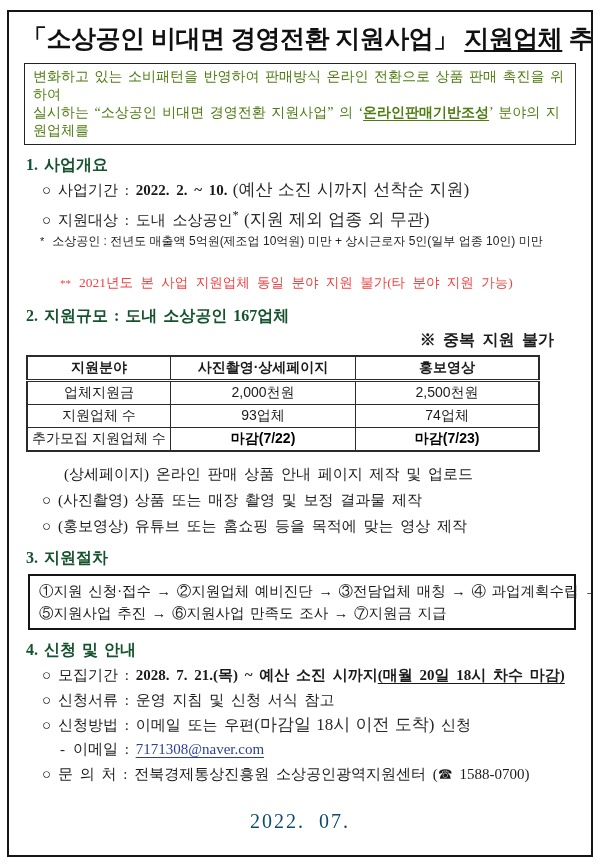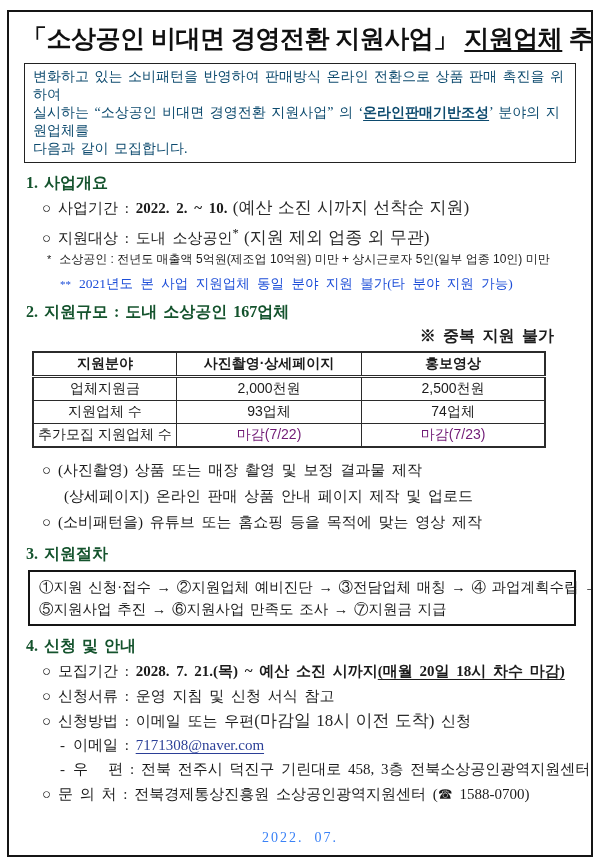--- a/index.html
+++ b/index.html
@@ -15,95 +15,94 @@
   .u{text-decoration:underline;text-underline-offset:3px;}
   .bold{font-weight:bold;}
 
   .title{
     margin:2px 0 8px 0;text-align:center;
     font-family:"Liberation Sans", sans-serif;font-weight:800;
     font-size:25px;letter-spacing:-0.5px;color:#111;white-space:nowrap;
   }
   .intro-box{
     border:1.5px solid #222;margin:2px 2px 0 2px;padding:4px 8px;
-    font-size:14px;line-height:18px;word-spacing:2px;color:#0c4a6e;
+    font-size:14px;line-height:18px;word-spacing:2px;color:#4d7c0f;
   }
   .sec-heading{
     font-size:16px;font-weight:bold;color:#14532d;
     margin:10px 0 0 4px;line-height:20px;word-spacing:2px;
   }
   .item{
     margin:5px 0 0 20px;font-size:15px;line-height:20px;
     word-spacing:3px;white-space:nowrap;
   }
   .item .bullet{margin-right:7px;}
   .small-note{font-size:17px;color:#2a2a2a;word-spacing:1px;}
   .footnote1{
-    margin:3px 0 0 25px;font-family:"Liberation Sans", sans-serif;
+    margin:3px 0 0 18px;font-family:"Liberation Sans", sans-serif;
     font-size:12px;line-height:17px;color:#222;white-space:nowrap;
   }
   .footnote2{
-    margin:8px 0 0 38px;font-size:13.5px;line-height:16px;
-    word-spacing:4px;color:#1d4ed8;white-space:nowrap;
+    margin:20px 0 0 38px;font-size:13.5px;line-height:26px;
+    word-spacing:4px;color:#ef4444;white-space:nowrap;
   }
   .marker{margin-right:8px;font-size:11px;vertical-align:top;}
   .dup-note{
     text-align:right;margin:4px 24px 0 0;
     font-family:"Liberation Sans", sans-serif;font-weight:bold;
     font-size:16px;color:#1d1d1d;word-spacing:3px;
   }
   table.support{
-    border-collapse:collapse;margin:4px 0 0 10px;width:514px;
+    border-collapse:collapse;margin:4px 0 0 4px;width:514px;
     font-family:"Liberation Sans", sans-serif;font-size:14px;
     table-layout:fixed;
   }
   table.support th, table.support td{
     border:1px solid #2b2b2b;text-align:center;padding:1px 2px;
     height:20px;overflow:hidden;white-space:nowrap;
   }
   table.support{border:2px solid #2b2b2b;}
   table.support thead th{font-weight:bold;border-bottom:3px double #2b2b2b;}
   table.support tbody th{font-weight:normal;}
   table.support col.c0{width:28%;}
   table.support col.c1{width:36.2%;}
   table.support col.c2{width:35.8%;}
-  .red-cell{color:#701a75;font-weight:normal;}
+  .red-cell{color:#000000;font-weight:bold;}
   .bullets{margin-top:11px;}
   .bullets .item{margin-top:3px;line-height:23px;}
   .cont{margin-left:42px;}
   .process-box{
     border:2px solid #151515;margin:6px 2px 0 6px;padding:4px 9px;
     font-size:14.5px;line-height:22px;word-spacing:2px;color:#1b1b1b;
     white-space:nowrap;
   }
   .note-line{
     margin:2px 0 0 116px;font-family:"Liberation Sans", sans-serif;
     font-weight:bold;font-size:12.5px;line-height:18px;color:#1f1f1f;
     word-spacing:2px;white-space:nowrap;
   }
   .subitem{margin:4px 0 0 38px;font-size:15px;line-height:20px;word-spacing:3px;white-space:nowrap;}
   .subitem .dash{margin-right:8px;}
   a.email-link{color:#2b3f97;text-decoration:underline;text-underline-offset:3px;}
   .footer-date{
-    text-align:center;margin-top:26px;font-size:14px;
-    letter-spacing:2px;color:#3b82f6;
+    text-align:center;margin-top:26px;font-size:20px;
+    letter-spacing:2px;color:#0c4a6e;
   }
 </style>
 </head>
 <body>
 
 <div class="page">
   <div class="inner">
 
     <h1 class="title"><span>「소상공인 비대면 경영전환 지원사업」 </span><span class="u">지원업체</span><span> 추가모집</span></h1>
 
     <div class="intro-box">
       <div>변화하고 있는 소비패턴을 반영하여 판매방식 온라인 전환으로 상품 판매 촉진을 위하여</div>
       <div><span>실시하는 “소상공인 비대면 경영전환 지원사업” 의 ‘</span><span class="u bold">온라인판매기반조성</span><span>’ 분야의 지원업체를</span></div>
-      <div>다음과 같이 모집합니다.</div>
     </div>
 
     <section>
       <div class="sec-heading">1. 사업개요</div>
       <div class="item"><span class="bullet">○</span><span>사업기간 : </span><span class="bold">2022. 2. ~ 10.</span><span class="small-note"> (예산 소진 시까지 선착순 지원)</span></div>
       <div class="item"><span class="bullet">○</span><span>지원대상 : 도내 소상공인</span><sup>*</sup><span class="small-note"> (지원 제외 업종 외 무관)</span></div>
       <div class="footnote1"><span class="marker">*</span><span>소상공인 : 전년도 매출액 5억원(제조업 10억원) 미만 + 상시근로자 5인(일부 업종 10인) 미만</span></div>
       <div class="footnote2"><span class="marker">**</span><span>2021년도 본 사업 지원업체 동일 분야 지원 불가(타 분야 지원 가능)</span></div>
     </section>
 
@@ -135,40 +134,39 @@
             <td>74업체</td>
           </tr>
           <tr>
             <th>추가모집 지원업체 수</th>
             <td class="red-cell">마감(7/22)</td>
             <td class="red-cell">마감(7/23)</td>
           </tr>
         </tbody>
       </table>
       <div class="bullets">
+        <div class="item cont"><span>(상세페이지) 온라인 판매 상품 안내 페이지 제작 및 업로드</span></div>
         <div class="item"><span class="bullet">○</span><span>(사진촬영) 상품 또는 매장 촬영 및 보정 결과물 제작</span></div>
-        <div class="item cont"><span>(상세페이지) 온라인 판매 상품 안내 페이지 제작 및 업로드</span></div>
-        <div class="item"><span class="bullet">○</span><span>(소비패턴을) 유튜브 또는 홈쇼핑 등을 목적에 맞는 영상 제작</span></div>
+        <div class="item"><span class="bullet">○</span><span>(홍보영상) 유튜브 또는 홈쇼핑 등을 목적에 맞는 영상 제작</span></div>
       </div>
     </section>
 
     <section>
       <div class="sec-heading">3. 지원절차</div>
       <div class="process-box">
         <div>①지원 신청·접수 → ②지원업체 예비진단 → ③전담업체 매칭 → ④ 과업계획수립 →</div>
         <div>⑤지원사업 추진 → ⑥지원사업 만족도 조사 → ⑦지원금 지급</div>
       </div>
     </section>
 
     <section>
       <div class="sec-heading">4. 신청 및 안내</div>
       <div class="item"><span class="bullet">○</span><span>모집기간 : </span><span class="bold">2028. 7. 21.(목) ~ 예산 소진 시까지</span><span class="bold u">(매월 20일 18시 차수 마감)</span></div>
       <div class="item"><span class="bullet">○</span><span>신청서류 : 운영 지침 및 신청 서식 참고</span></div>
       <div class="item"><span class="bullet">○</span><span>신청방법 : 이메일 또는 우편</span><span class="small-note">(마감일 18시 이전 도착)</span><span> 신청</span></div>
       <div class="subitem"><span class="dash">-</span><span>이메일 : </span><a href="#" class="email-link">7171308@naver.com</a></div>
-      <div class="subitem"><span class="dash">-</span><span>우&nbsp;&nbsp;&nbsp;편 : </span><span>전북 전주시 덕진구 기린대로 458, 3층 전북소상공인광역지원센터</span></div>
       <div class="item"><span class="bullet">○</span><span>문 의 처 : </span><span>전북경제통상진흥원 소상공인광역지원센터 (</span><span>☎</span><span> 1588-0700)</span></div>
     </section>
 
     <div class="footer-date">2022.&nbsp; 07.</div>
 
   </div>
 </div>
 
 </body></html>

